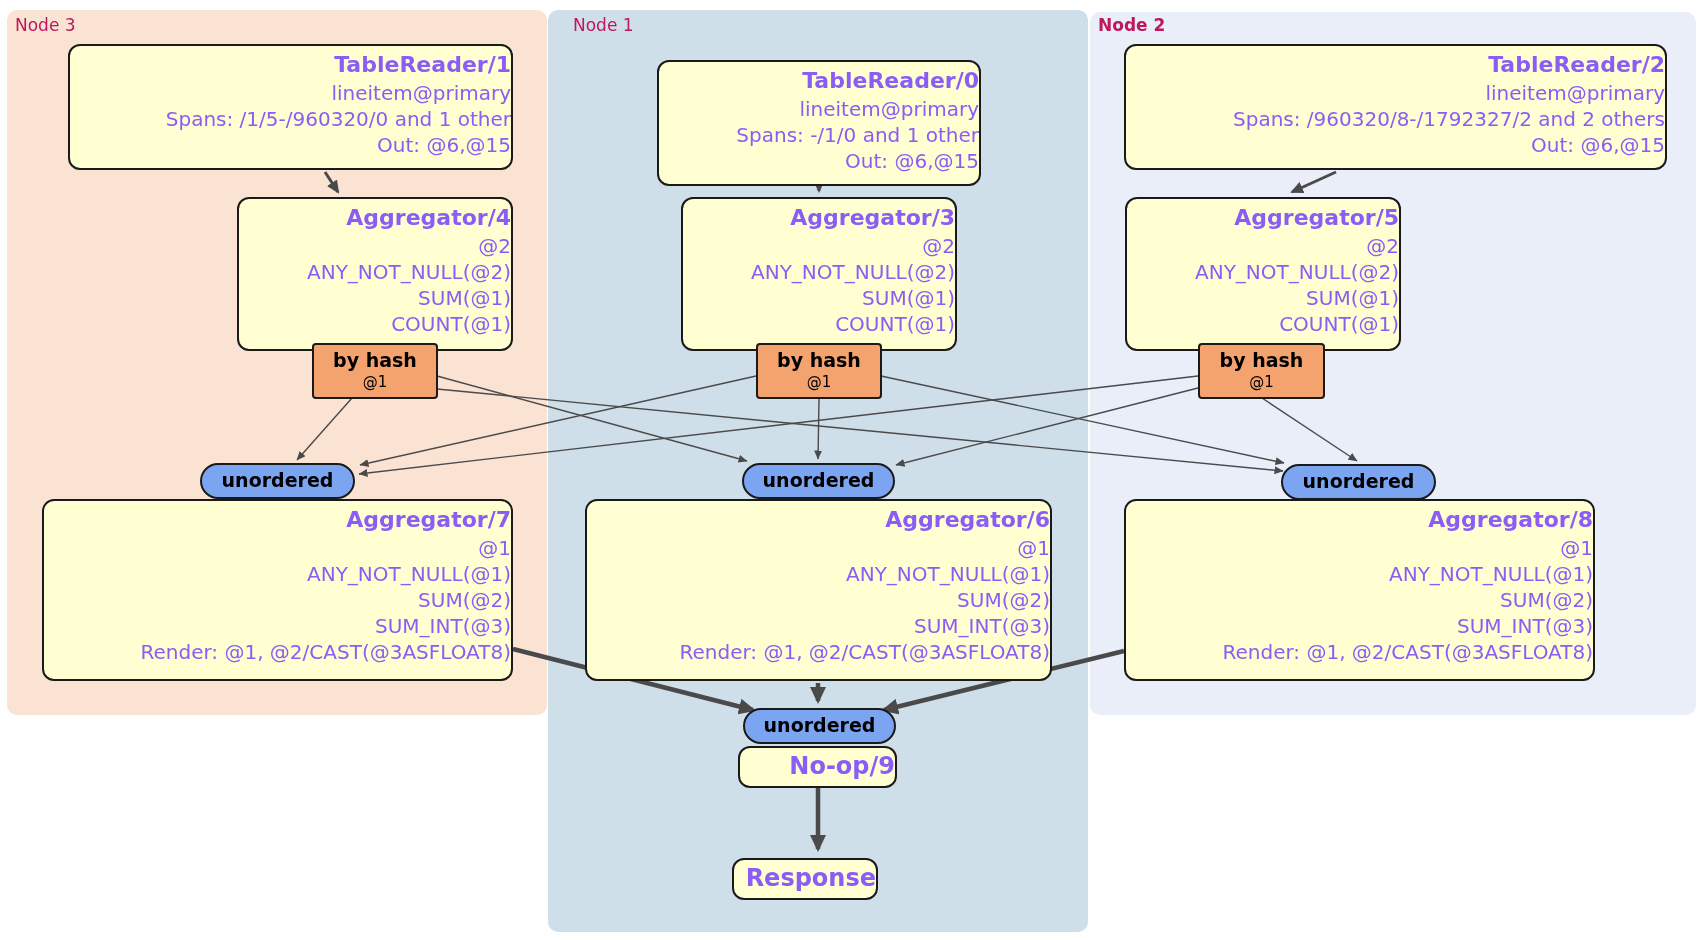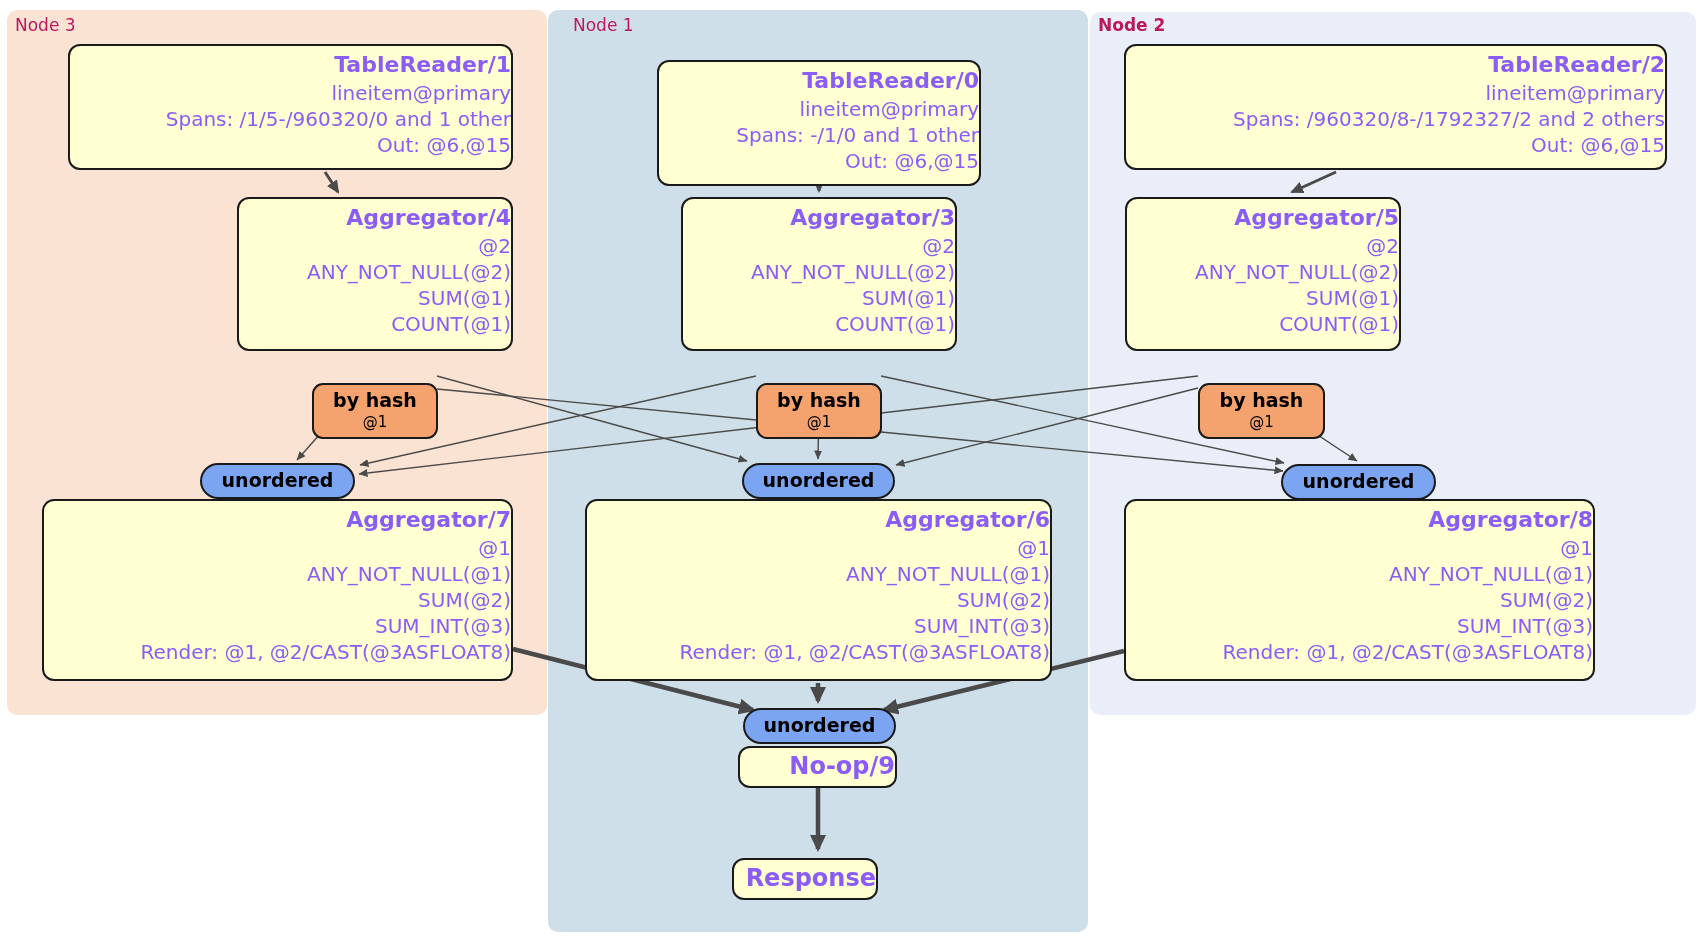--- a/index.html
+++ b/index.html
@@ -11,21 +11,21 @@
   body{background:#ffffff;font-family:"DejaVu Sans","Liberation Sans",sans-serif;}
   .canvas{position:relative;width:1708px;height:940px;background:#ffffff;overflow:hidden;}
   .region{position:absolute;border-radius:10px;}
   .region-label{position:absolute;font-size:17px;color:#be185d;}
   .edges{position:absolute;left:0;top:0;z-index:2;}
   .proc{position:absolute;z-index:3;background:var(--proc-fill);border:2px solid var(--border-col);
         border-radius:12px;text-align:right;color:#8b5cf6;padding-top:4px;}
   .proc .title{font-weight:bold;font-size:22px;line-height:30px;}
   .proc .pline{font-size:20px;line-height:26px;white-space:nowrap;}
   .oval{position:absolute;z-index:4;border:2px solid var(--border-col);text-align:center;color:#000;}
-  .hash{background:var(--hash-fill);border-radius:11px;padding-top:3px;margin-top:40px;}
+  .hash{background:var(--hash-fill);border-radius:4px;padding-top:3px;}
   .hash .hlabel{font-weight:bold;font-size:19px;line-height:25px;}
   .hash .hsub{font-size:15px;line-height:18px;}
   .sync{background:var(--sync-fill);border-radius:18px;}
   .sync .slabel{font-weight:bold;font-size:19px;line-height:31px;}
   .bigbox .title{font-size:24px;line-height:34px;}
 </style>
 </head>
 <body>
 
 <div class="canvas">

